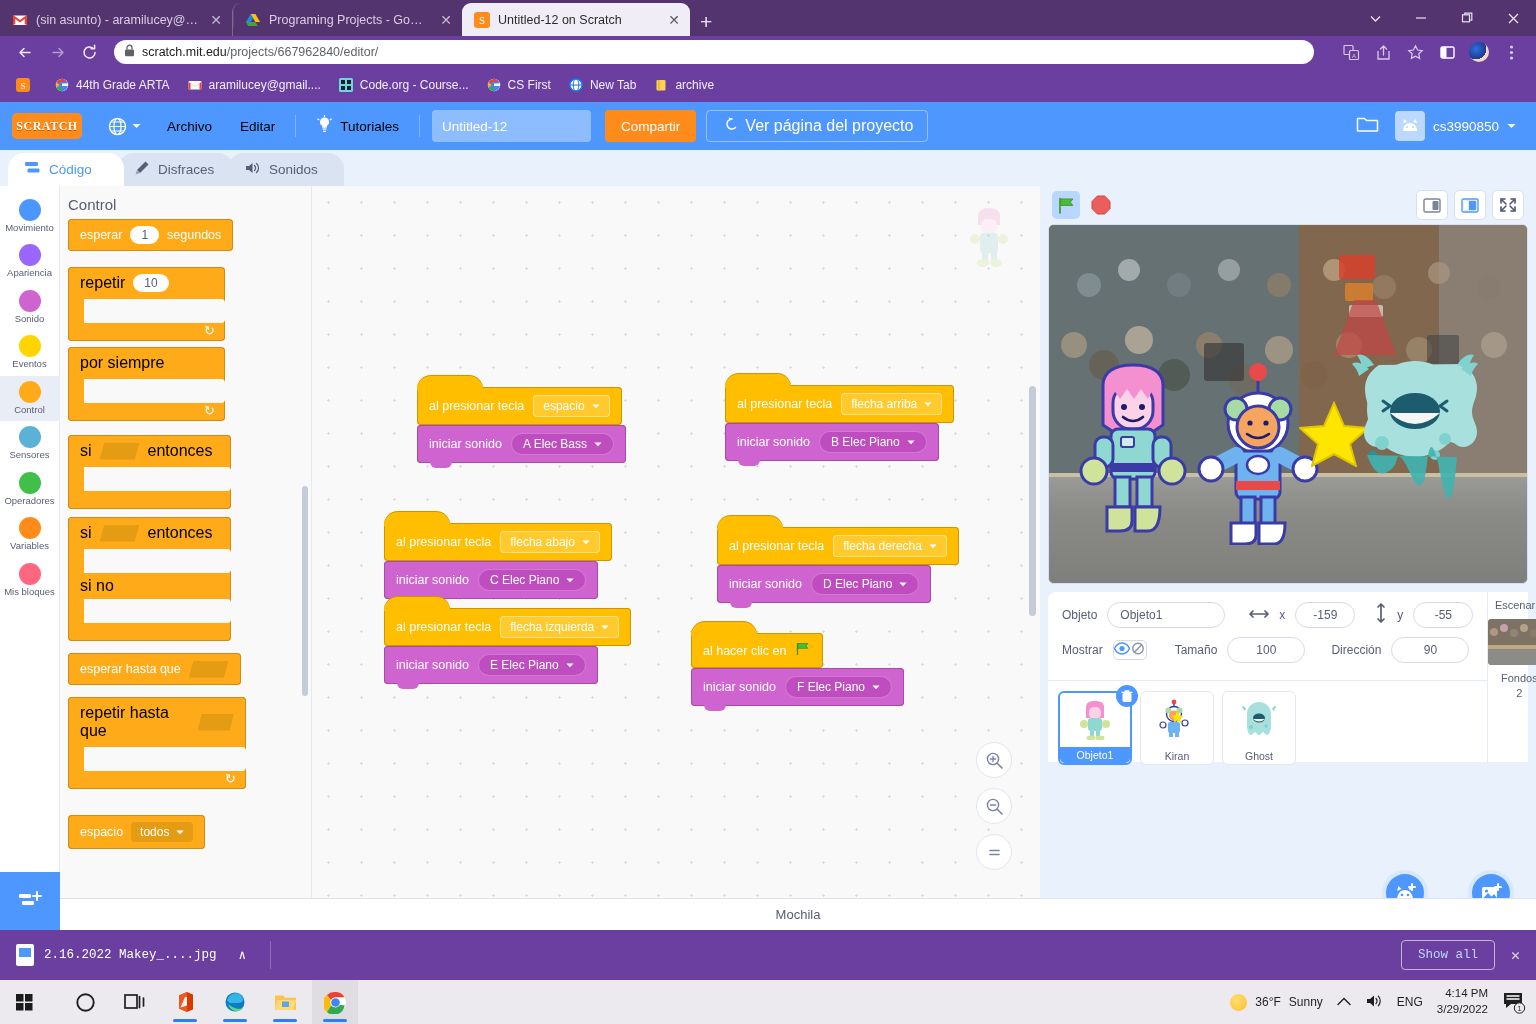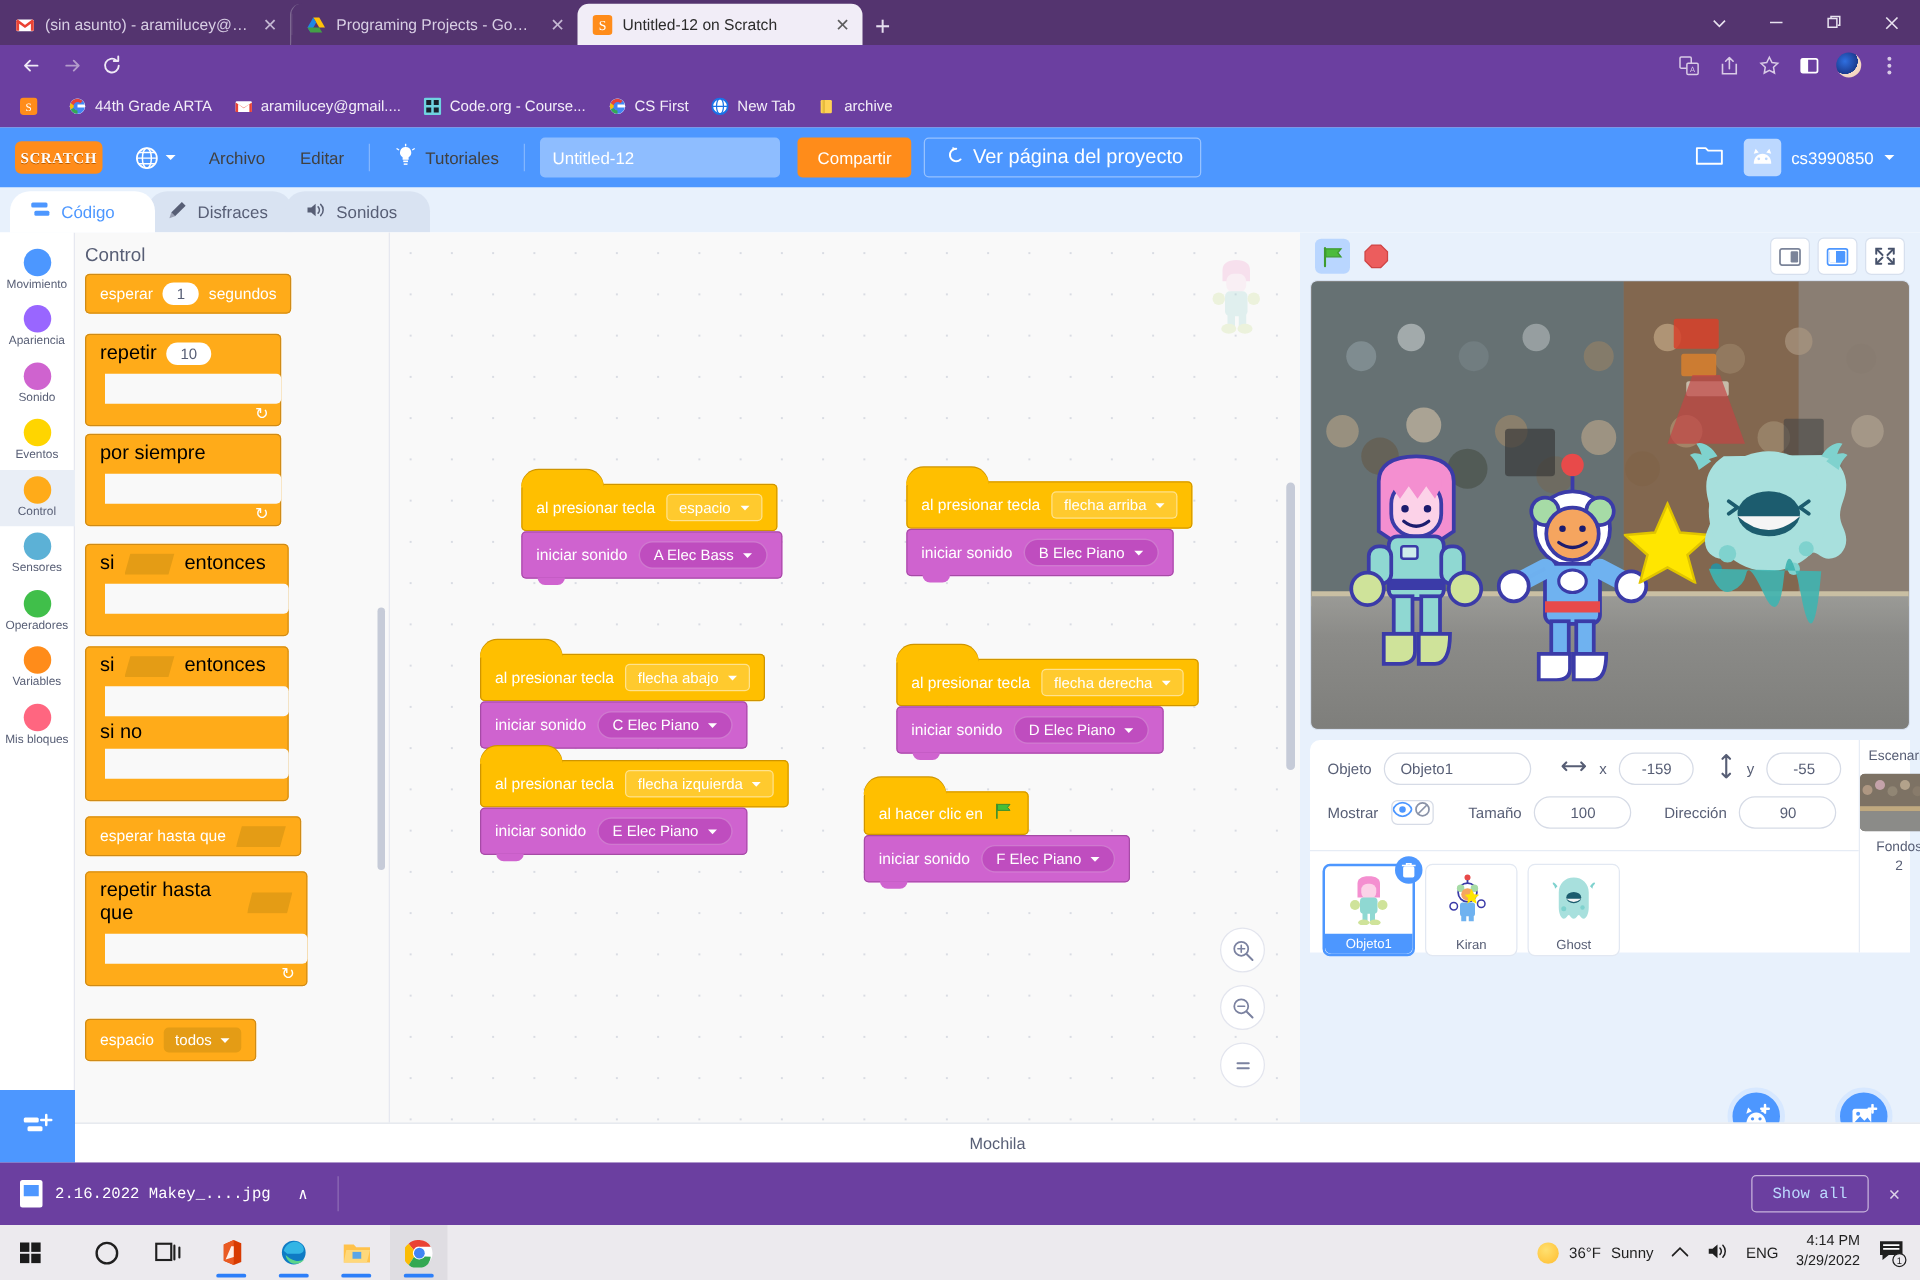--- a/index.html
+++ b/index.html
@@ -70,25 +70,25 @@
     height:48px; background:#4d97ff; display:flex; align-items:center; padding:0 12px; gap:0;
   }
   .scratch-logo{
     width:70px; height:26px; border-radius:5px; background:#ff8c1a;
     display:flex; align-items:center; justify-content:center;
     color:#fff; font-size:12px; font-weight:bold; letter-spacing:.5px;
     font-family:"Liberation Serif", serif; text-shadow:0 1px 0 #b85c00;
     margin-right:14px;
   }
   .menu-globe{ display:flex; align-items:center; gap:5px; color:#fff; padding:0 12px; font-size:13px;}
-  .menu-item{ color:#404040; font-size:13.5px; padding:0 14px; height:48px; display:flex; align-items:center;}
+  .menu-item{ color:#000000; font-size:13.5px; padding:0 14px; height:48px; display:flex; align-items:center;}
   .menu-sep{ width:1px; height:22px; background:#ffffff4d; margin:0 6px;}
   .menu-item.icon-item{ gap:7px; }
   .proj-title{
-    height:32px; width:192px; background:#ffffff5e; border-radius:4px;
+    height:32px; width:159px; background:#ffffff5e; border-radius:4px;
     display:flex; align-items:center; padding:0 10px; color:#fff; font-size:13.5px; margin:0 6px;
   }
   .share-btn{
     height:32px; background:#ff8c1a; border-radius:4px; color:#fff; font-size:13.5px;
     display:flex; align-items:center; padding:0 16px; margin-left:8px;
   }
   .seepage-btn{
     height:32px; border:1px solid #ffffff6b; border-radius:4px; color:#fff; font-size:16px;
     display:flex; align-items:center; gap:8px; padding:0 14px; margin-left:10px;
   }
@@ -344,20 +344,29 @@
         <path d="M4 8.5h9.5M10 4.5l4 4-4 4" stroke="#b49ccb" stroke-width="1.5" fill="none" stroke-linecap="round" stroke-linejoin="round"></path>
       </svg>
   </div>
   <div class="navbtn">
     <svg width="17" height="17" viewBox="0 0 17 17">
         <path d="M14 8.5a5.5 5.5 0 1 1-1.9-4.2" stroke="#f0eaf6" stroke-width="1.5" fill="none" stroke-linecap="round"></path>
         <path d="M13.6 1.2v3.6h-3.6" stroke="#f0eaf6" stroke-width="1.5" fill="none" stroke-linecap="round" stroke-linejoin="round"></path>
       </svg>
   </div>
 
+  <div class="omnibox">
+    <span>
+      <svg width="11" height="13" viewBox="0 0 11 13">
+          <rect x="1" y="5.5" width="9" height="6.8" rx="1.2" fill="#5f6368"></rect>
+          <path d="M3 5.5V3.7a2.5 2.5 0 0 1 5 0v1.8" stroke="#5f6368" stroke-width="1.3" fill="none"></path>
+        </svg>
+    </span>
+    <span class="urltext"><span>scratch.mit.edu</span><span class="grey">/projects/667962840/editor/</span></span>
+  </div>
 
   <div class="tb-right">
     <div class="navbtn">
       <svg width="17" height="17" viewBox="0 0 17 17">
           <rect x="1" y="1.5" width="9" height="9" rx="1" fill="none" stroke="#d9cbe6" stroke-width="1.2"></rect>
           <rect x="6.5" y="6.5" width="9" height="9" rx="1" fill="#6b3fa0" stroke="#d9cbe6" stroke-width="1.2"></rect>
           <text x="11" y="13.6" font-size="6" fill="#d9cbe6" text-anchor="middle">A</text>
         </svg>
     </div>
     <div class="navbtn">

